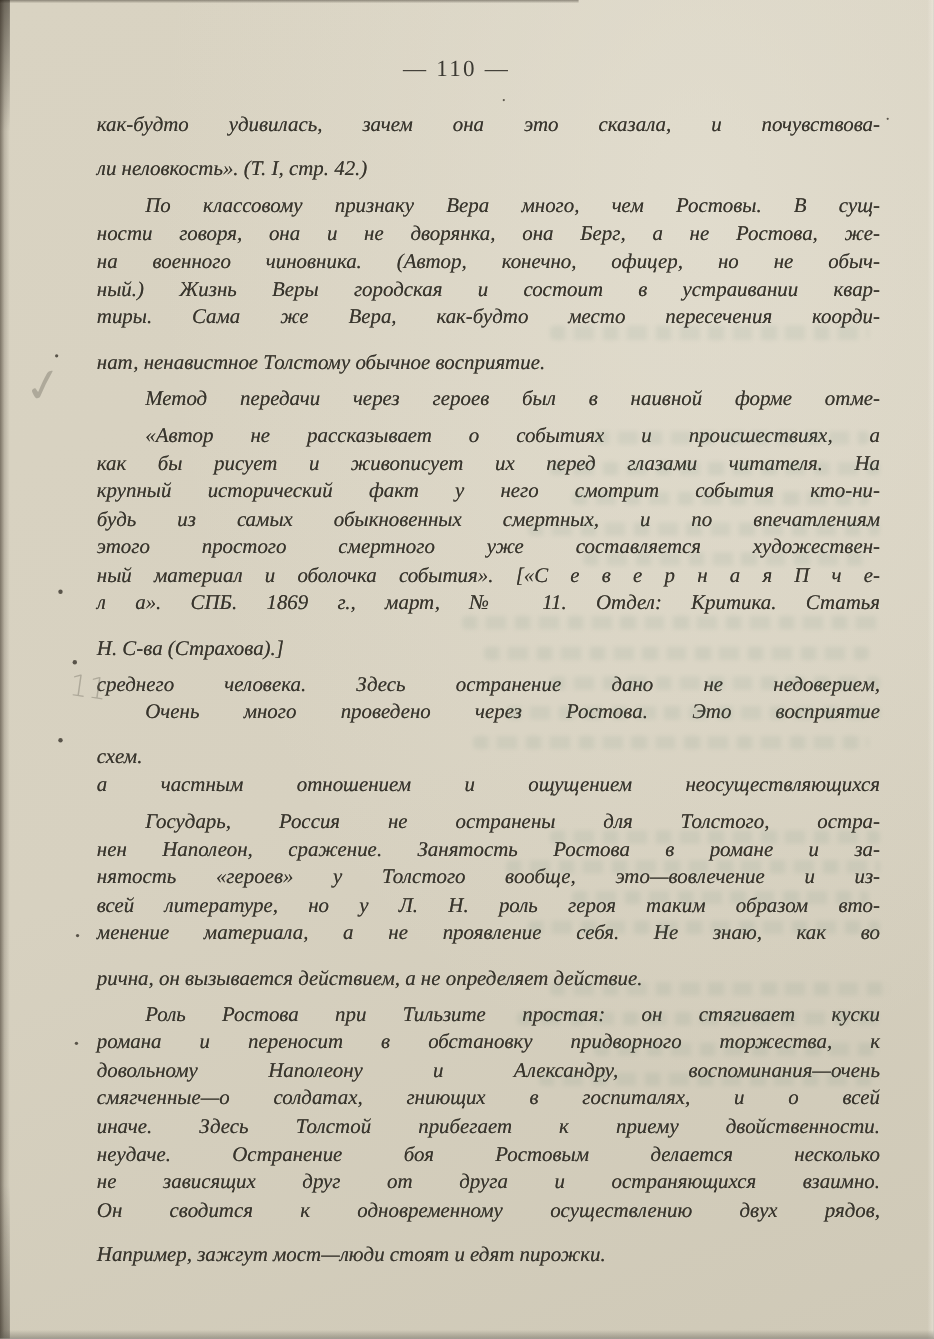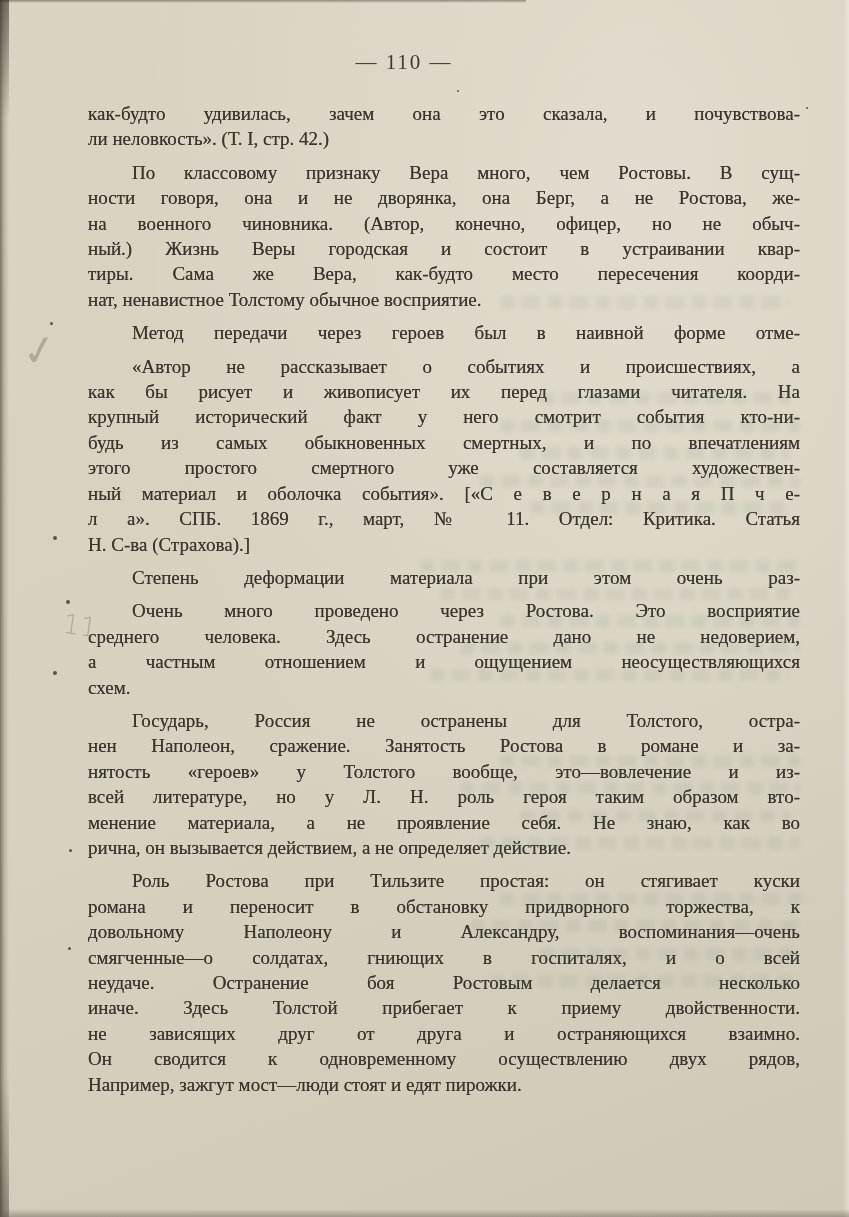--- a/index.html
+++ b/index.html
@@ -33,40 +33,40 @@
   .edge-bottom {
     position:absolute; left:0; bottom:0; width:100%; height:8px;
     background: linear-gradient(to top, rgba(96,92,82,0.45), rgba(96,92,82,0));
   }
   .edge-right {
     position:absolute; right:0; top:0; width:6px; height:100%;
     background: linear-gradient(to left, rgba(241,238,229,0.55), rgba(241,238,229,0));
   }
   
   .page-number {
-    position:absolute; left:74px; top:50px; width:660px;
+    position:absolute; left:85px; top:50px; width:660px;
     text-align:center;
     font-size:21px; letter-spacing:2px;
     color:#3c3a33;
   }
   
   .text-block {
-    position:absolute; left:88px; top:101px; width:712px;
+    position:absolute; left:88px; top:101px; width:712px;font-style:italic;
   }
   .para { margin:0 0 8px 0; }
   .line {
     font-size:19px;
     line-height:25.4px;
     text-align: justify;
     text-align-last: justify;
     white-space: normal;
     color:#38352d;
     text-shadow: 0 0 0.5px rgba(56,53,45,0.75);
   }
-  .line.last { text-align-last: left; }
+  .line.last { text-align-last: left; margin-top: 15px; }
   .line.indent { text-indent: 44px; }
   
   .bleed {
     position:absolute;
     opacity:0.10;
     border-radius:4px;
     background: repeating-linear-gradient(90deg,
       rgba(84,124,106,0.9) 0 14px, rgba(84,124,106,0.1) 14px 22px,
       rgba(84,124,106,0.8) 22px 40px, rgba(84,124,106,0.05) 40px 48px);
     filter: blur(2px);
@@ -115,43 +115,42 @@
         <div class="line indent">«Автор не рассказывает о событиях и происшествиях, а</div>
         <div class="line">как бы рисует и живописует их перед глазами читателя. На</div>
         <div class="line">крупный исторический факт у него смотрит события кто-ни-</div>
         <div class="line">будь из самых обыкновенных смертных, и по впечатлениям</div>
         <div class="line">этого простого смертного уже составляется художествен-</div>
         <div class="line">ный материал и оболочка события». [«С е в е р н а я  П ч е-</div>
         <div class="line">л а». СПБ. 1869 г., март, № 11. Отдел: Критика. Статья</div>
         <div class="line last">Н. С-ва (Страхова).]</div>
       </div>
       <div class="para">
-        <div class="line indent">Степень деформации материала при этом очень раз-</div>
       </div>
       <div class="para">
+        <div class="line">среднего человека. Здесь остранение дано не недоверием,</div>
         <div class="line indent">Очень много проведено через Ростова. Это восприятие</div>
-        <div class="line">среднего человека. Здесь остранение дано не недоверием,</div>
+        <div class="line last">схем.</div>
         <div class="line">а частным отношением и ощущением неосуществляющихся</div>
-        <div class="line last">схем.</div>
       </div>
       <div class="para">
         <div class="line indent">Государь, Россия не остранены для Толстого, остра-</div>
         <div class="line">нен Наполеон, сражение. Занятость Ростова в романе и за-</div>
         <div class="line">нятость «героев» у Толстого вообще, это—вовлечение и из-</div>
         <div class="line">всей литературе, но у Л. Н. роль героя таким образом вто-</div>
         <div class="line">менение материала, а не проявление себя. Не знаю, как во</div>
         <div class="line last">рична, он вызывается действием, а не определяет действие.</div>
       </div>
       <div class="para">
         <div class="line indent">Роль Ростова при Тильзите простая: он стягивает куски</div>
         <div class="line">романа и переносит в обстановку придворного торжества, к</div>
         <div class="line">довольному Наполеону и Александру, воспоминания—очень</div>
         <div class="line">смягченные—о солдатах, гниющих в госпиталях, и о всей</div>
+        <div class="line">иначе. Здесь Толстой прибегает к приему двойственности.</div>
         <div class="line">неудаче. Остранение боя Ростовым делается несколько</div>
-        <div class="line">иначе. Здесь Толстой прибегает к приему двойственности.</div>
         <div class="line">не зависящих друг от друга и остраняющихся взаимно.</div>
         <div class="line">Он сводится к одновременному осуществлению двух рядов,</div>
         <div class="line last">Например, зажгут мост—люди стоят и едят пирожки.</div>
       </div>
     </div>
 <div class="bleed" style="left: 500px; top: 296px; width: 290px; height: 13px;"></div>
     <div class="bleed" style="left: 540px; top: 392px; width: 250px; height: 12px;"></div>
     <div class="bleed" style="left: 500px; top: 420px; width: 300px; height: 12px;"></div>
     <div class="bleed" style="left: 520px; top: 447px; width: 270px; height: 12px;"></div>
     <div class="bleed" style="left: 480px; top: 475px; width: 320px; height: 12px;"></div>

